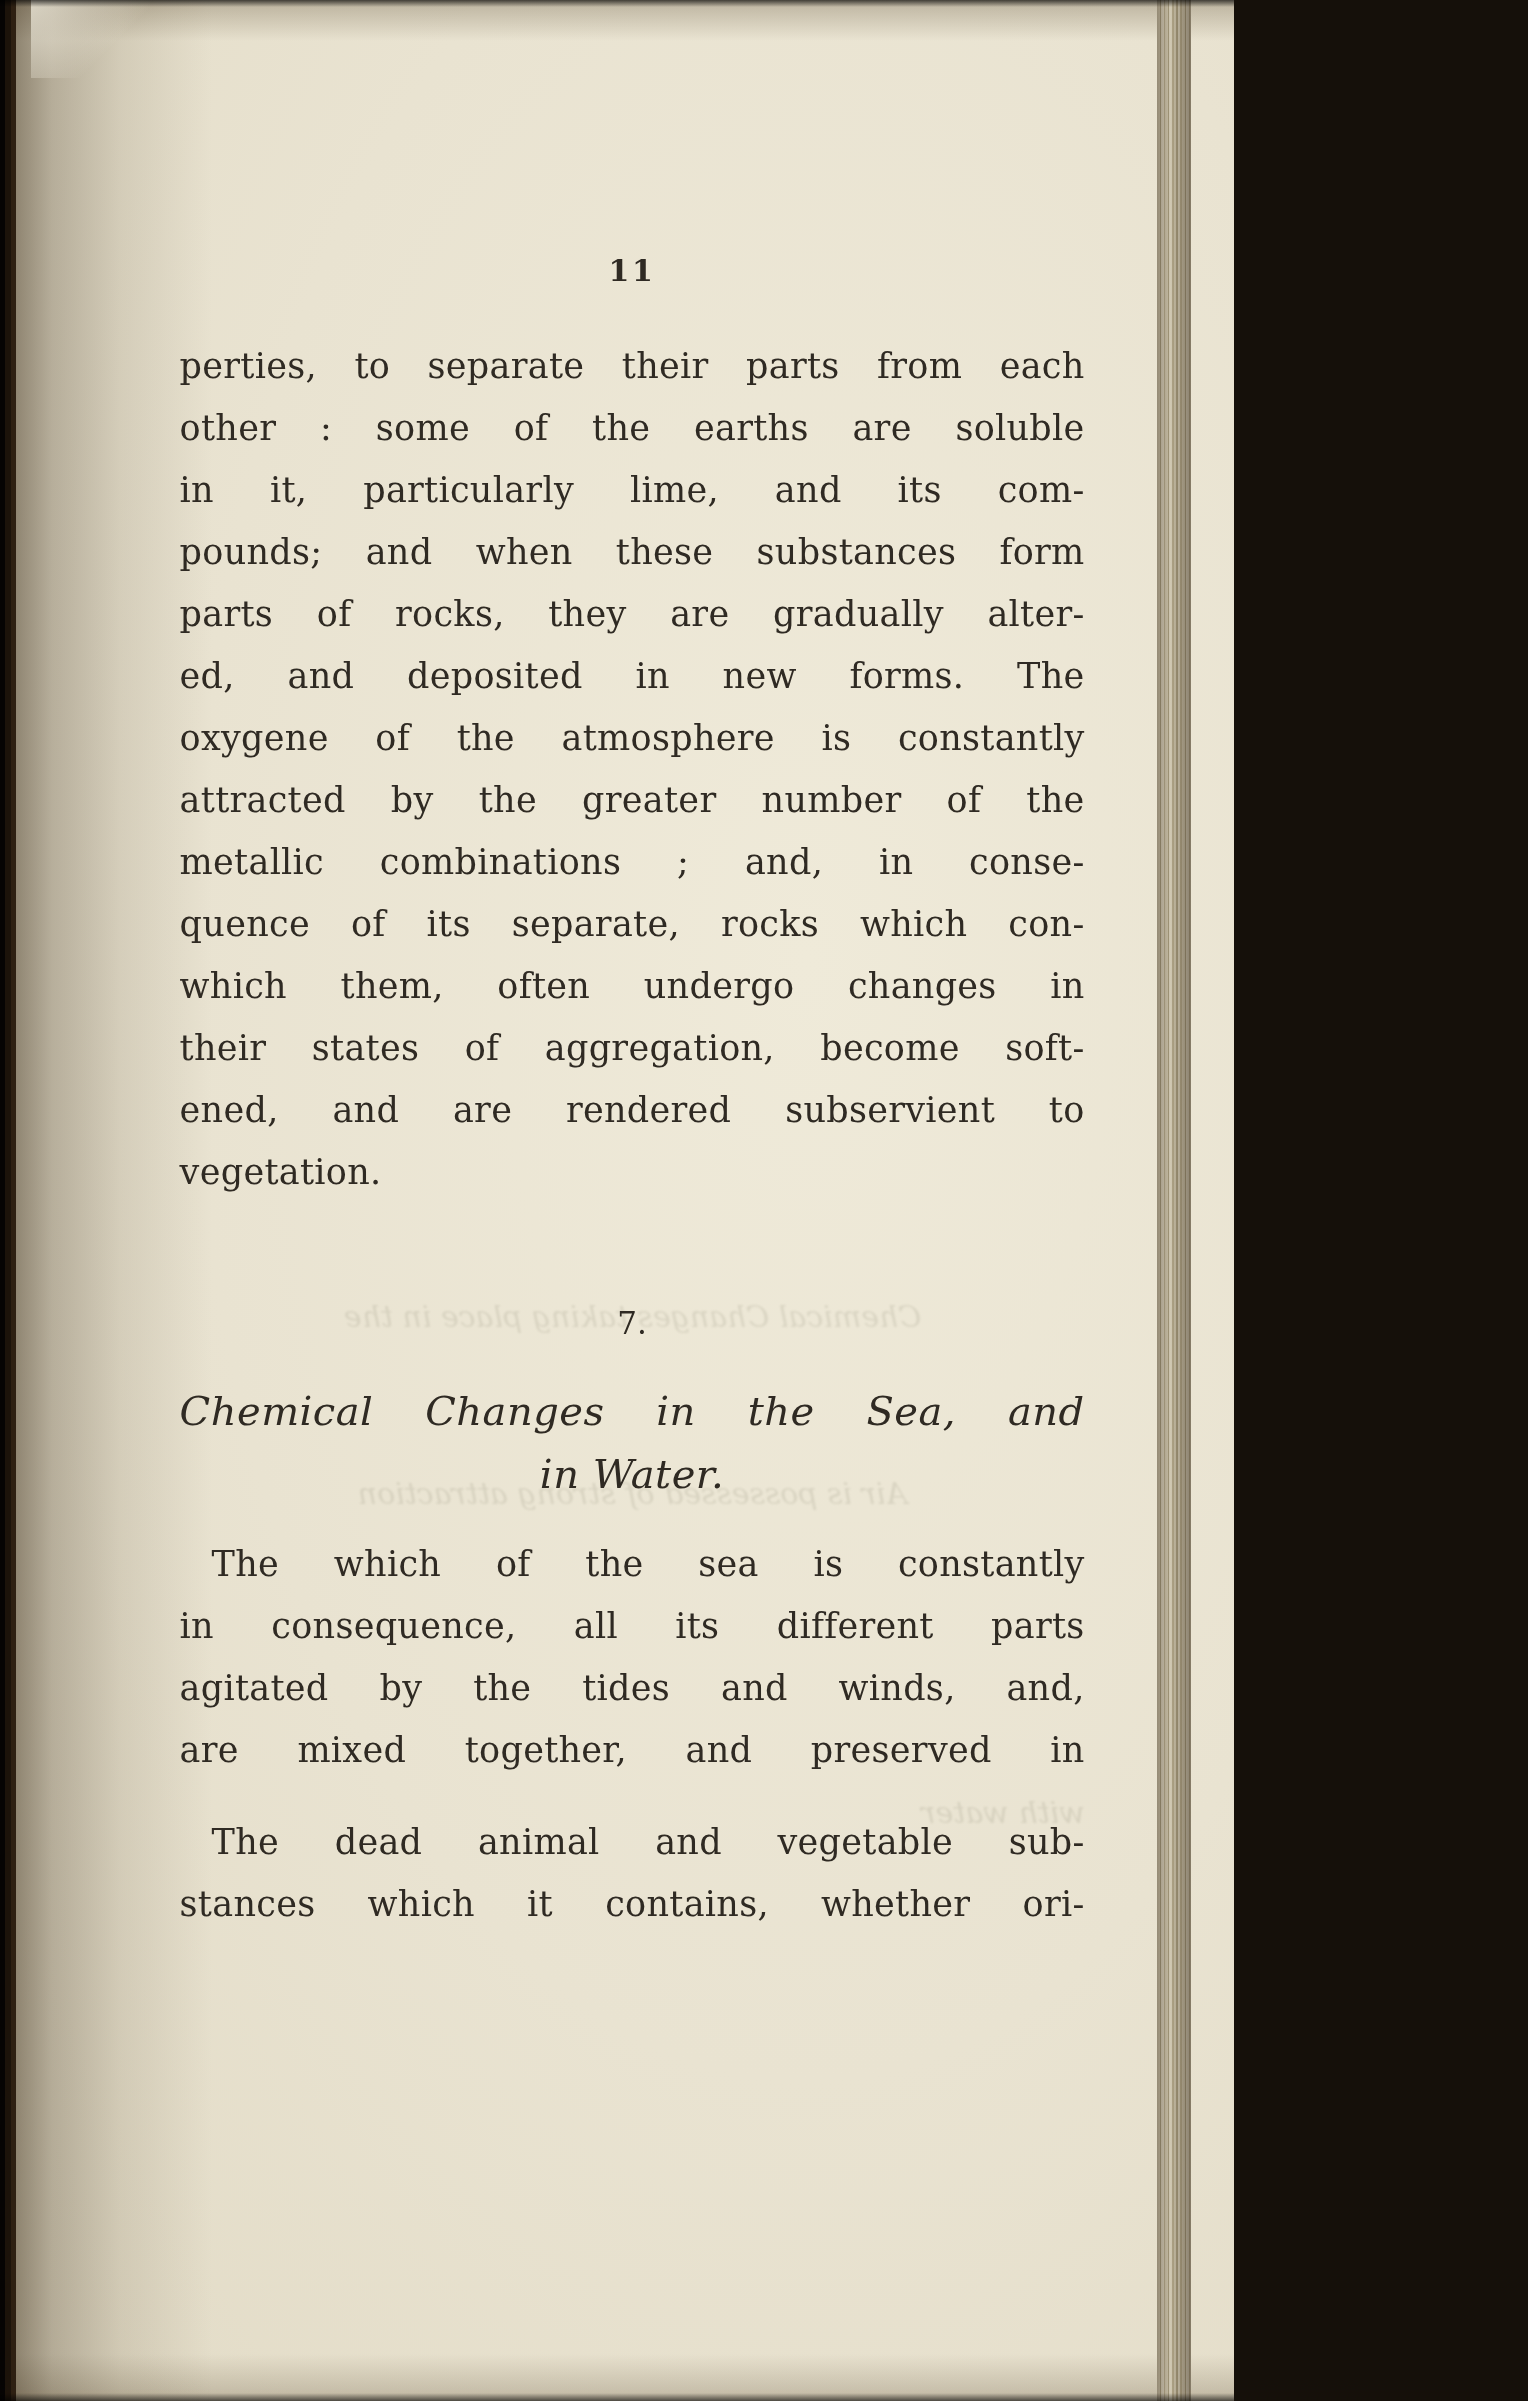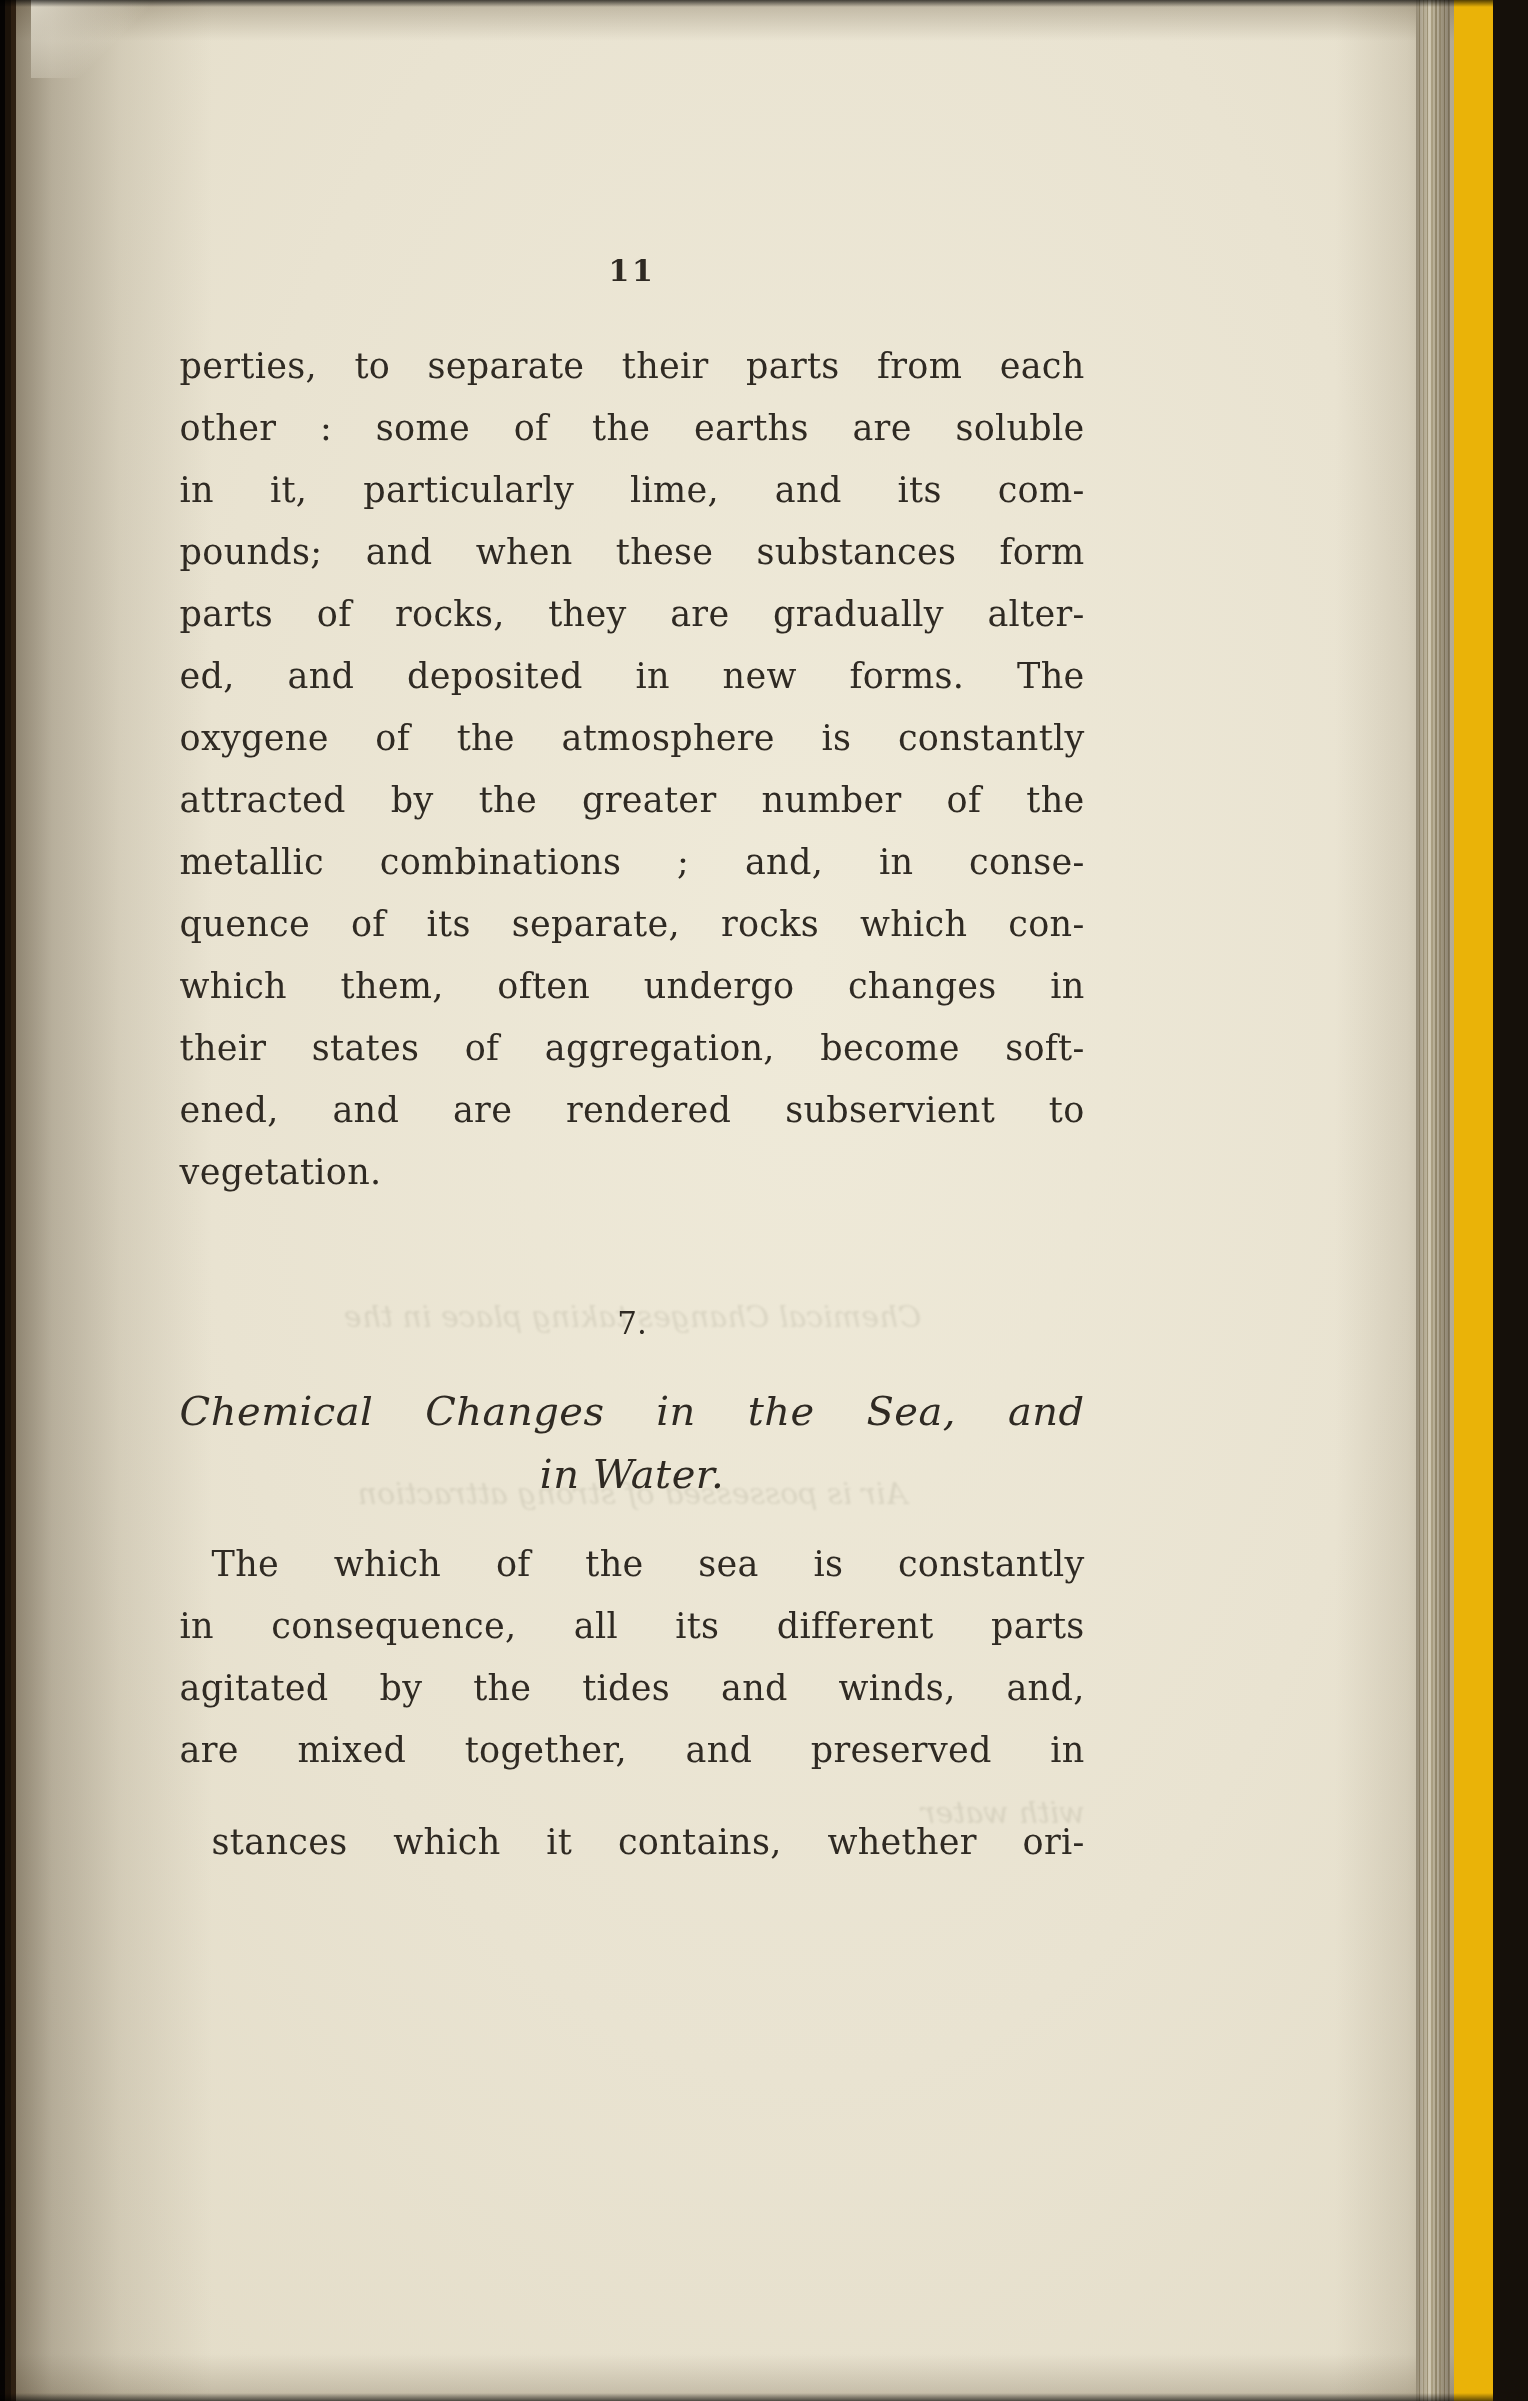--- a/index.html
+++ b/index.html
@@ -3,21 +3,21 @@
 <meta charset="utf-8">
 <style>
   html, body {
     margin: 0;
     padding: 0;
     background: #15100a;
     font-family: "DejaVu Serif", "Liberation Serif", serif;
   }
   .scan {
     position: relative;
-    width: 1493px;
+    width: 1234px;
     height: 2401px;
     background: #eab308;
     overflow: hidden;
   }
 
   
   .left-binding {
     position: absolute;
     left: 0; top: 0;
     width: 15.6px; height: 100%;
@@ -173,20 +173,21 @@
         </div>
 
       <div class="para para2 indent-first">
           <div class="line">The which of the sea is constantly</div>
           <div class="line">in consequence, all its different parts</div>
           <div class="line">agitated by the tides and winds, and,</div>
           <div class="line">are mixed together, and preserved in</div>
         </div>
 
       <div class="para para3 indent-first justify-all">
+          <div class="line">The dead animal and vegetable sub-</div>
           <div class="line last">stances which it contains, whether ori-</div>
         </div>
     </div>
   </div>
 
   <div class="page-edge-stack"></div>
   <div class="cover-edge"></div>
   <div class="left-binding"></div>
   <div class="top-shadow"></div>
   <div class="bottom-shadow"></div>

